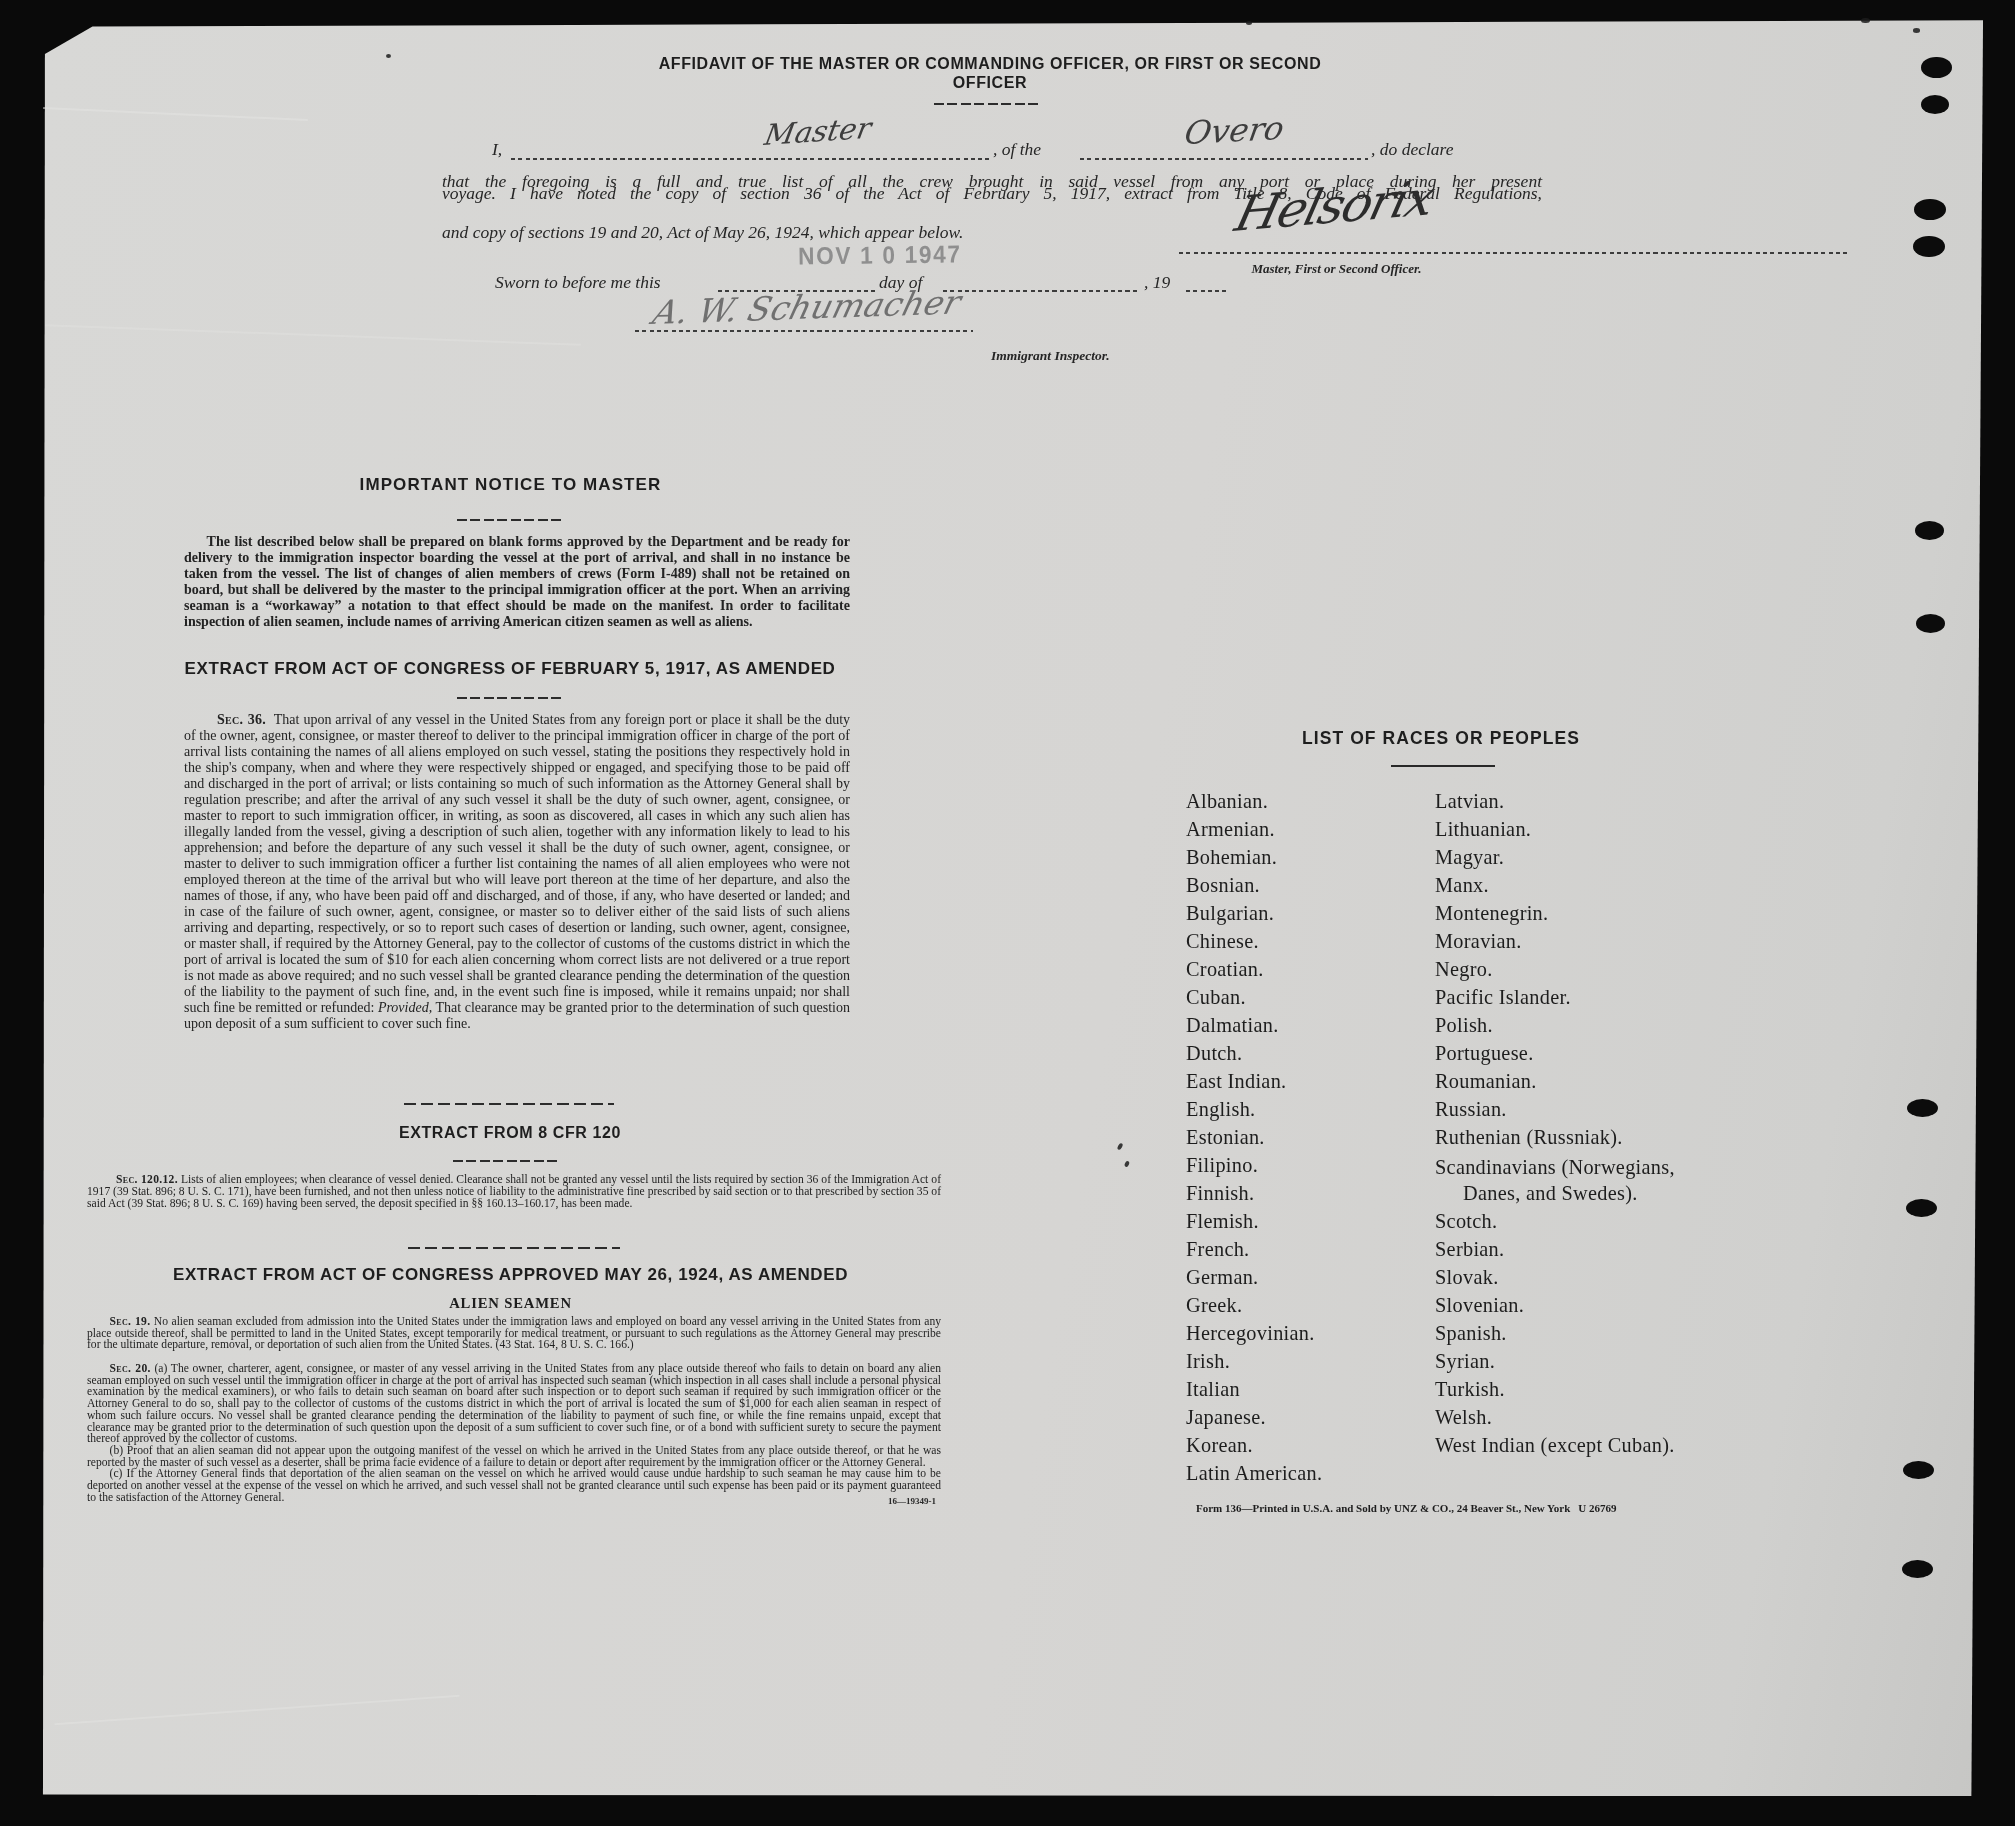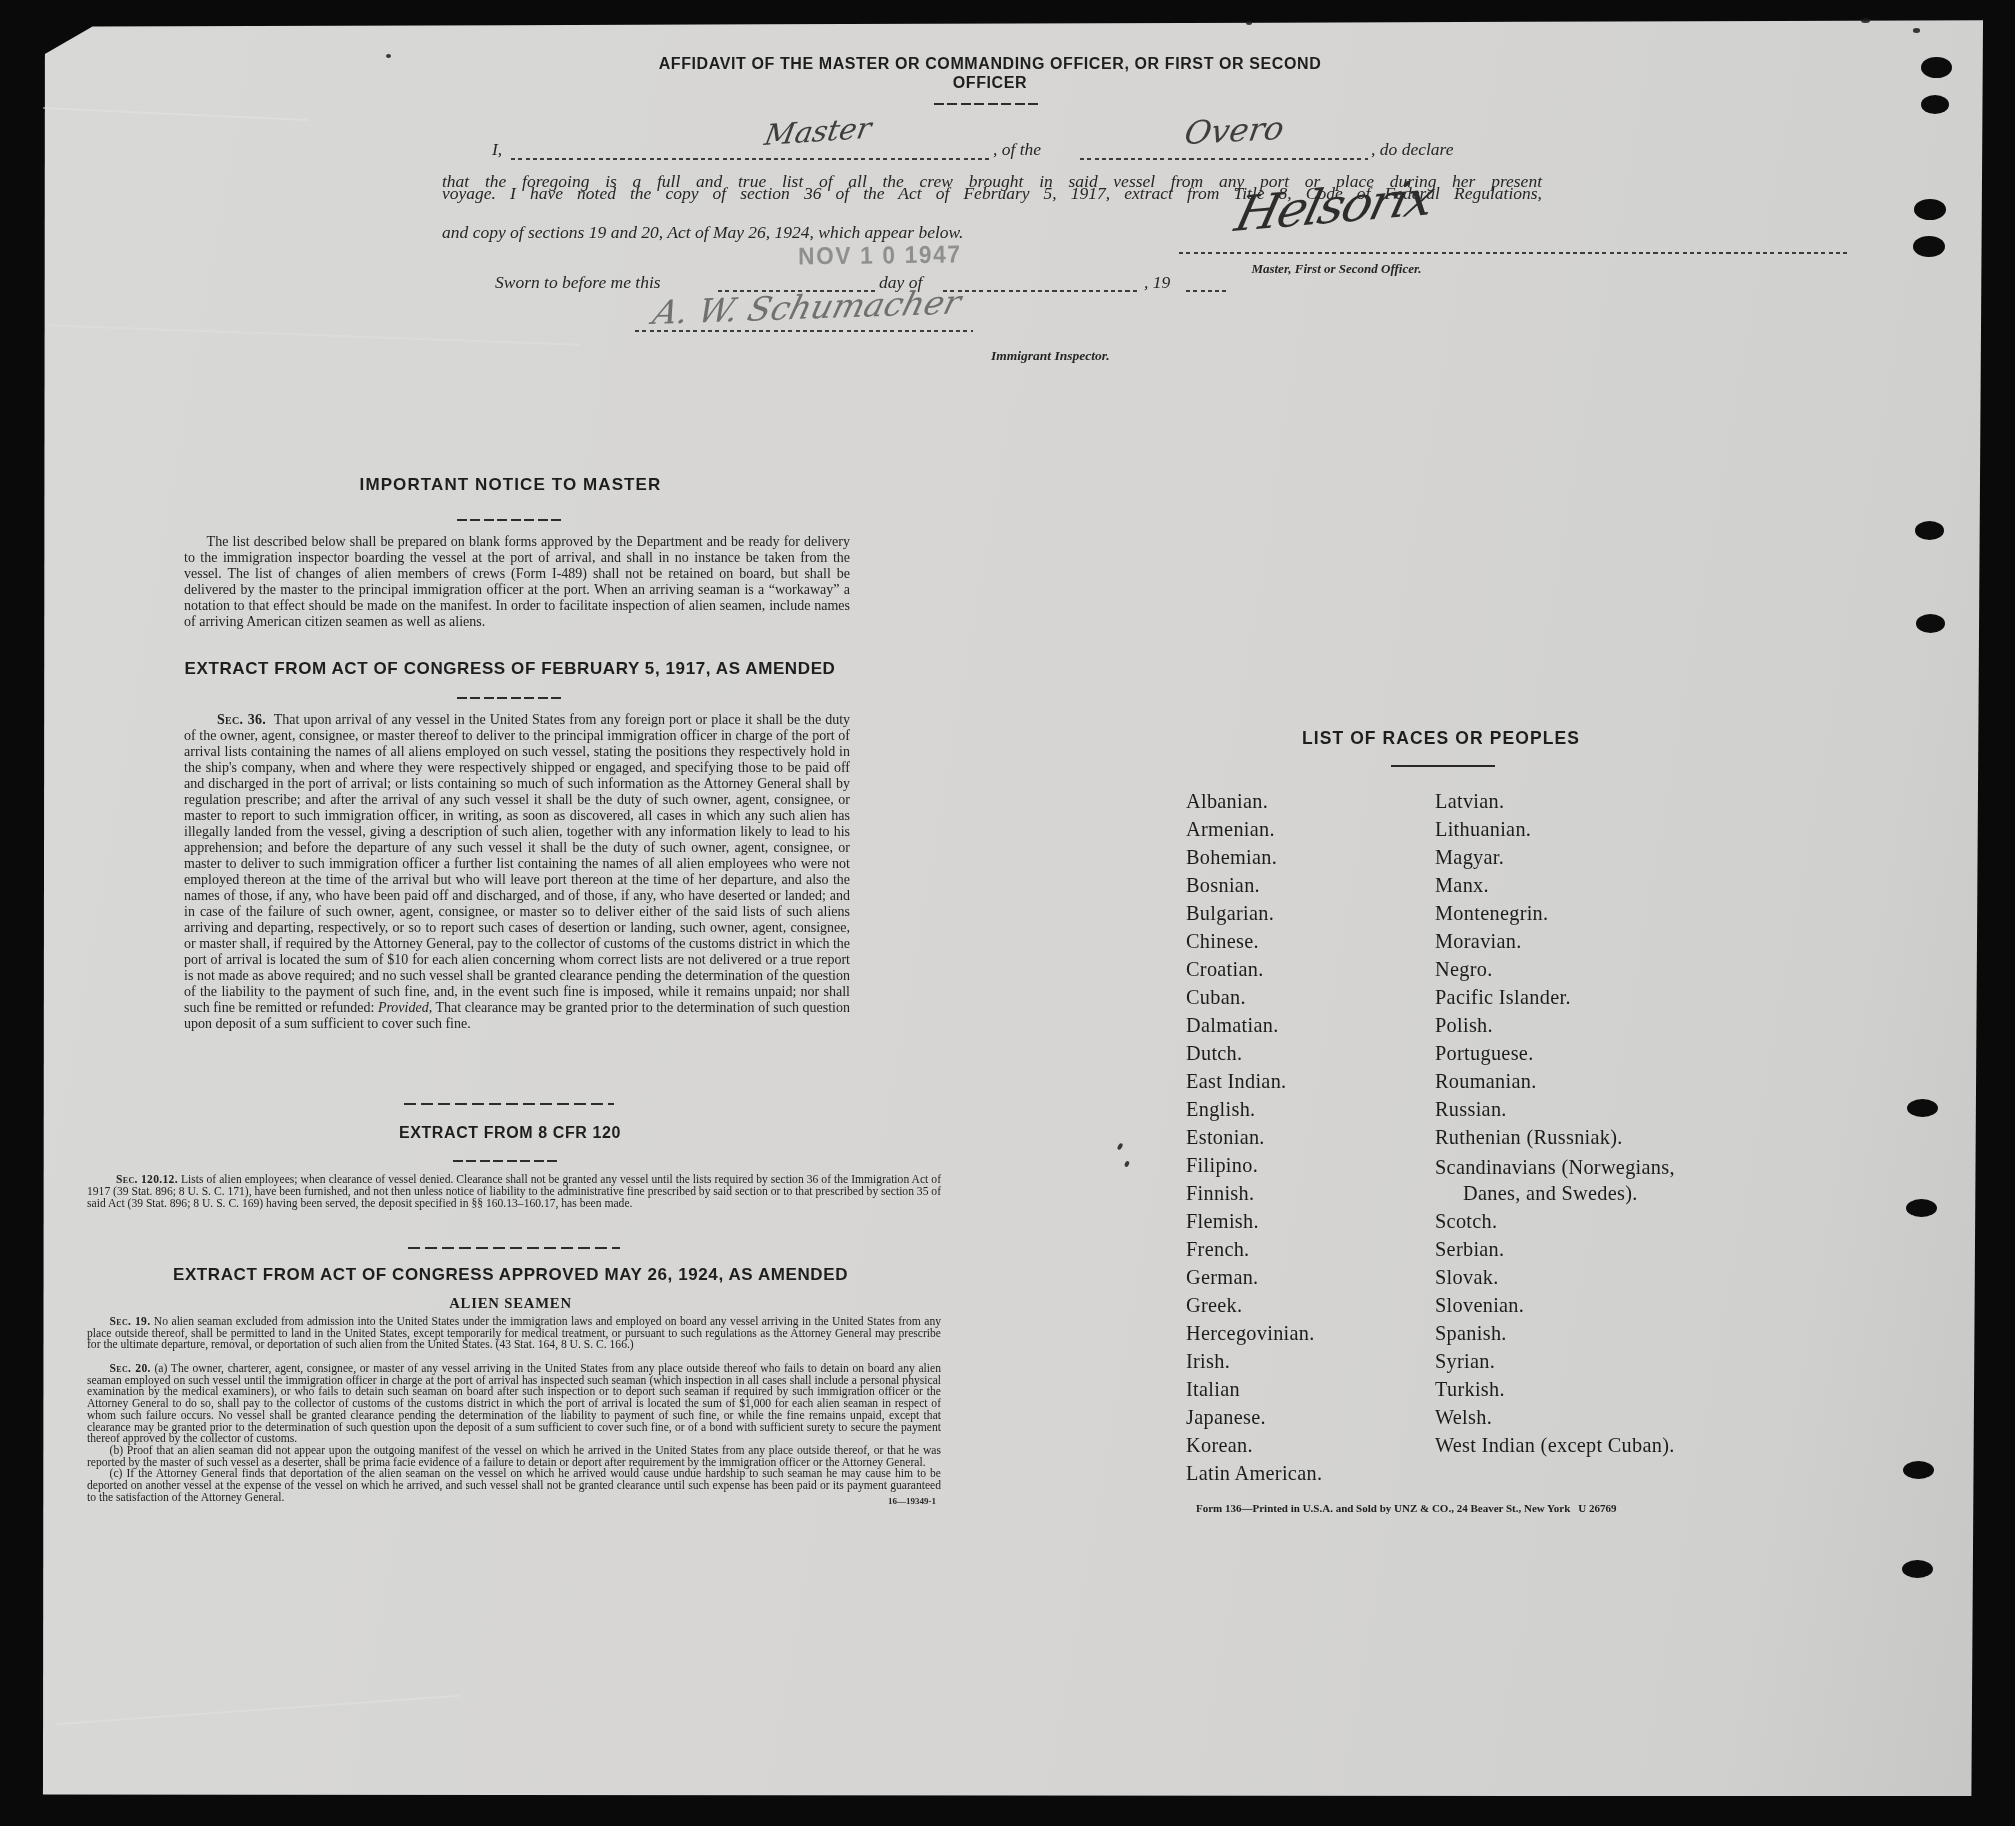--- a/index.html
+++ b/index.html
@@ -88,21 +88,21 @@
   <div class="leader" style="left:943px;top:274px;width:197px;height:18px;"></div>
   <div class="abs decl-line" style="left:1144px;top:270px;">, 19</div>
   <div class="leader" style="left:1186px;top:274px;width:44px;height:18px;"></div>
 
   <div class="abs script" style="left:649px;top:293px;font-size:33px;color:#707070;transform:skewX(-16deg) rotate(-2deg);">A. W. Schumacher</div>
   <div class="leader" style="left:635px;top:314px;width:338px;height:18px;"></div>
   <div class="abs label-sm" style="left:991px;top:320px;font-size:13.5px;margin-top:28px;">Immigrant Inspector.</div>
 
   <div class="abs heading" style="left:296px;top:475px;width:429px;font-size:17px;letter-spacing:1.1px;">IMPORTANT NOTICE TO MASTER</div>
   <div class="rule" style="left:457px;top:519px;width:107px;"></div>
-  <div class="abs para" style="left:184px;top:534px;width:666px;font-size:14px;line-height:16px;">
+  <div class="abs para" style="left:184px;top:534px;width:666px;font-size:14px;line-height:16px;font-weight:bold;">
     <p><span>The list described below shall be prepared on blank forms approved by the Department and be ready for delivery to the immigration inspector boarding the vessel at the port of arrival, and shall in no instance be taken from the vessel. The list of changes of alien members of crews (Form I-489) shall not be retained on board, but shall be delivered by the master to the principal immigration officer at the port. When an arriving seaman is a “workaway” a notation to that effect should be made on the manifest. In order to facilitate inspection of alien seamen, include names of arriving American citizen seamen as well as aliens.</span></p>
   </div>
 
   <div class="abs heading" style="left:135px;top:659px;width:750px;font-size:17px;">EXTRACT FROM ACT OF CONGRESS OF FEBRUARY 5, 1917, AS AMENDED</div>
   <div class="rule" style="left:457px;top:697px;width:107px;"></div>
   <div class="abs para" style="left:184px;top:712px;width:666px;font-size:14px;line-height:16px;">
     <p style="text-indent:33px;">
       <b class="seclabel">Sec. 36.</b>&nbsp;
       <span>That upon arrival of any vessel in the United States from any foreign port or place it shall be the duty of the owner, agent, consignee, or master thereof to deliver to the principal immigration officer in charge of the port of arrival lists containing the names of all aliens employed on such vessel, stating the positions they respectively hold in the ship's company, when and where they were respectively shipped or engaged, and specifying those to be paid off and discharged in the port of arrival; or lists containing so much of such information as the Attorney General shall by regulation prescribe; and after the arrival of any such vessel it shall be the duty of such owner, agent, consignee, or master to report to such immigration officer, in writing, as soon as discovered, all cases in which any such alien has illegally landed from the vessel, giving a description of such alien, together with any information likely to lead to his apprehension; and before the departure of any such vessel it shall be the duty of such owner, agent, consignee, or master to deliver to such immigration officer a further list containing the names of all alien employees who were not employed thereon at the time of the arrival but who will leave port thereon at the time of her departure, and also the names of those, if any, who have been paid off and discharged, and of those, if any, who have deserted or landed; and in case of the failure of such owner, agent, consignee, or master so to deliver either of the said lists of such aliens arriving and departing, respectively, or so to report such cases of desertion or landing, such owner, agent, consignee, or master shall, if required by the Attorney General, pay to the collector of customs of the customs district in which the port of arrival is located the sum of $10 for each alien concerning whom correct lists are not delivered or a true report is not made as above required; and no such vessel shall be granted clearance pending the determination of the question of the liability to the payment of such fine, and, in the event such fine is imposed, while it remains unpaid; nor shall such fine be remitted or refunded: </span><span class="ital">Provided,</span><span> That clearance may be granted prior to the determination of such question upon deposit of a sum sufficient to cover such fine.</span>
     </p>

